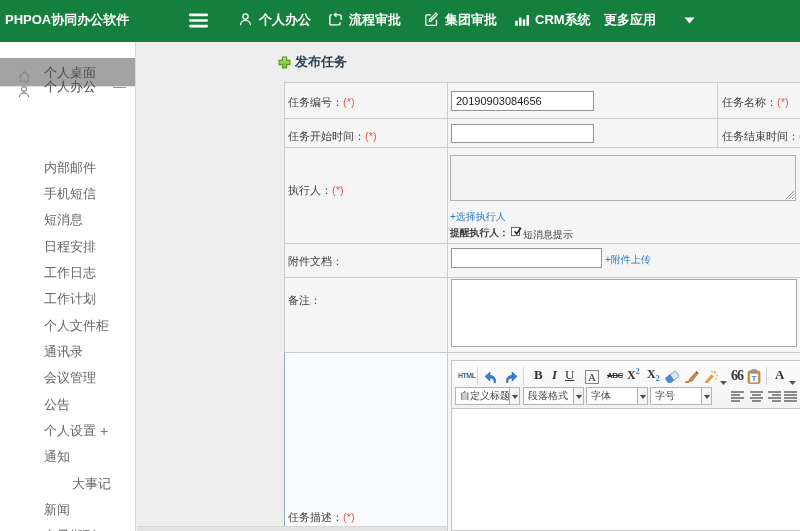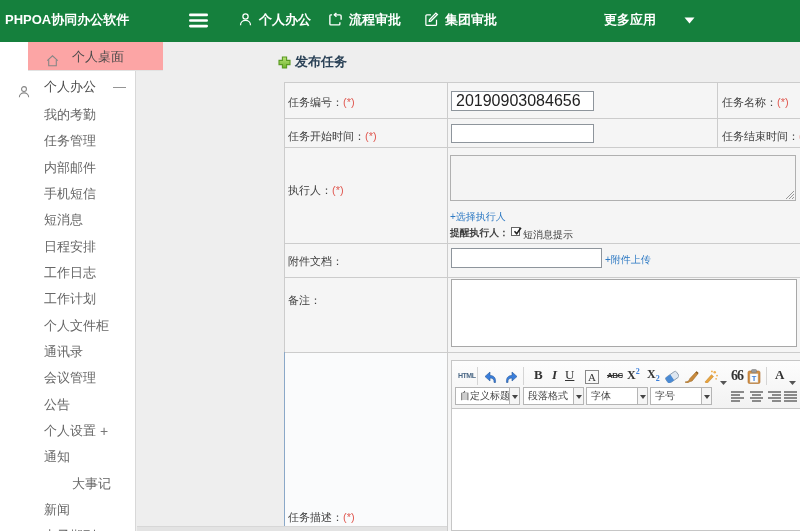--- a/index.html
+++ b/index.html
@@ -67,40 +67,46 @@
           <path d="M10.5 4.5H19a2 2 0 0 1 2 2v6"></path>
           <path d="M13.5 1.5l-3.5 3 3.5 3" stroke-linejoin="round"></path>
         </svg>流程审批
     </div>
     <div class="nav" style="left:424px;">
       <svg width="15" height="15" viewBox="0 0 24 24" fill="none" stroke="#fff" stroke-width="2">
           <path d="M20 12.5V20a1.5 1.5 0 0 1-1.5 1.5h-14A1.5 1.5 0 0 1 3 20V6a1.5 1.5 0 0 1 1.5-1.5H11"></path>
           <path d="M9 15l2-.5L21.5 4 19 1.8 8.7 12.5 8.4 15z"></path>
         </svg>集团审批
     </div>
+    <div class="nav" style="left:514px;">
+      <svg width="15" height="15" viewBox="0 0 24 24" fill="#fff">
+          <rect x="2" y="14" width="4" height="8"></rect>
+          <rect x="8" y="9" width="4" height="13"></rect>
+          <rect x="14" y="12" width="4" height="10"></rect>
+          <rect x="20" y="5" width="4" height="17"></rect>
+        </svg>CRM系统
+    </div>
     <div class="nav" style="left:604px;">更多应用</div>
     <div class="nav" style="left:684px;"><svg width="11" height="42" viewBox="0 0 11 42">
           <path d="M0.5 17.5l5 6 5-6z" fill="#fff"></path>
         </svg></div>
   </div>
 
   <div id="side">
-    <div class="srow stop" style="top:0;height:29px;line-height:29px;background:#fca5a5;border-bottom:1px solid #e2e2e2;color:#4a4a4a;margin-left:28px;">
+    <div class="srow stop" style="top:16px;height:29px;line-height:29px;background:#a3a3a3;border-bottom:1px solid #e2e2e2;color:#4a4a4a;">
       <span class="ic"><svg width="15" height="14" viewBox="0 0 24 24" fill="none" stroke="#858585" stroke-width="1.8">
             <path d="M3 11.5L12 3l9 8.5"></path>
             <path d="M5.5 10v10h13V10"></path>
           </svg></span>个人桌面</div>
     <div class="srow stop" style="top:30px;height:29px;line-height:29px;color:#4a4a4a;">
       <span class="ic"><svg width="14" height="14" viewBox="0 0 24 24" fill="none" stroke="#858585" stroke-width="1.8">
             <circle cx="12" cy="7" r="4.2"></circle>
             <path d="M4 21c0-4.4 3.6-7.5 8-7.5s8 3.1 8 7.5"></path>
           </svg></span>个人办公
       <span style="position:absolute;left:113px;top:0;color:#888;font-size:13px;">—</span></div>
-    <div class="srow ssub" style="top:60px;">我的考勤</div>
-    <div class="srow ssub" style="top:86px;">任务管理</div>
     <div class="srow ssub" style="top:113px;">内部邮件</div>
     <div class="srow ssub" style="top:139px;">手机短信</div>
     <div class="srow ssub" style="top:165px;">短消息</div>
     <div class="srow ssub" style="top:192px;">日程安排</div>
     <div class="srow ssub" style="top:218px;">工作日志</div>
     <div class="srow ssub" style="top:271px;">个人文件柜</div>
     <div class="srow ssub" style="top:244px;">工作计划</div>
     <div class="srow ssub" style="top:297px;">通讯录</div>
     <div class="srow ssub" style="top:323px;">会议管理</div>
     <div class="srow ssub" style="top:350px;">公告</div>
@@ -132,21 +138,21 @@
   <div class="line" style="left:284px;top:147px;width:516px;height:1px;"></div>
   <div class="line" style="left:284px;top:243px;width:516px;height:1px;"></div>
   <div class="line" style="left:284px;top:277px;width:516px;height:1px;"></div>
   <div class="line" style="left:284px;top:352px;width:516px;height:1px;"></div>
   <div class="line" style="left:284px;top:82px;width:1px;height:270px;"></div>
   <div class="line" style="left:284px;top:352px;width:1px;height:179px;background:#8aa8c8;"></div>
   <div class="line" style="left:447px;top:82px;width:1px;height:449px;"></div>
   <div class="line" style="left:717px;top:82px;width:1px;height:65px;"></div>
 
   <div class="lbl" style="left:288px;top:95px;">任务编号：<span class="star">(*)</span></div>
-  <div class="inp" style="left:451px;top:91px;width:143px;height:20px;font-size:16px;color:#222;line-height:18px;padding-left:4px;font-family:'Liberation Sans',sans-serif;">20190903084656</div>
+  <div class="inp" style="left:451px;top:91px;width:143px;height:20px;font-size:11px;color:#222;line-height:18px;padding-left:4px;font-family:'Liberation Sans',sans-serif;">20190903084656</div>
   <div class="lbl" style="left:722px;top:95px;">任务名称：<span class="star">(*)</span></div>
 
   <div class="lbl" style="left:288px;top:129px;">任务开始时间：<span class="star">(*)</span></div>
   <div class="inp" style="left:451px;top:124px;width:143px;height:19px;"></div>
   <div class="lbl" style="left:722px;top:129px;">任务结束时间：<span class="star">(*)</span></div>
 
   <div class="lbl" style="left:288px;top:183px;">执行人：<span class="star">(*)</span></div>
   <div class="inp" style="left:450px;top:155px;width:346px;height:46px;background:#f4f4f4;border-color:#b0b0b0;">
     <svg style="position:absolute;right:1px;bottom:1px;" width="8" height="8" viewBox="0 0 8 8">
         <g stroke="#999" stroke-width="1">

